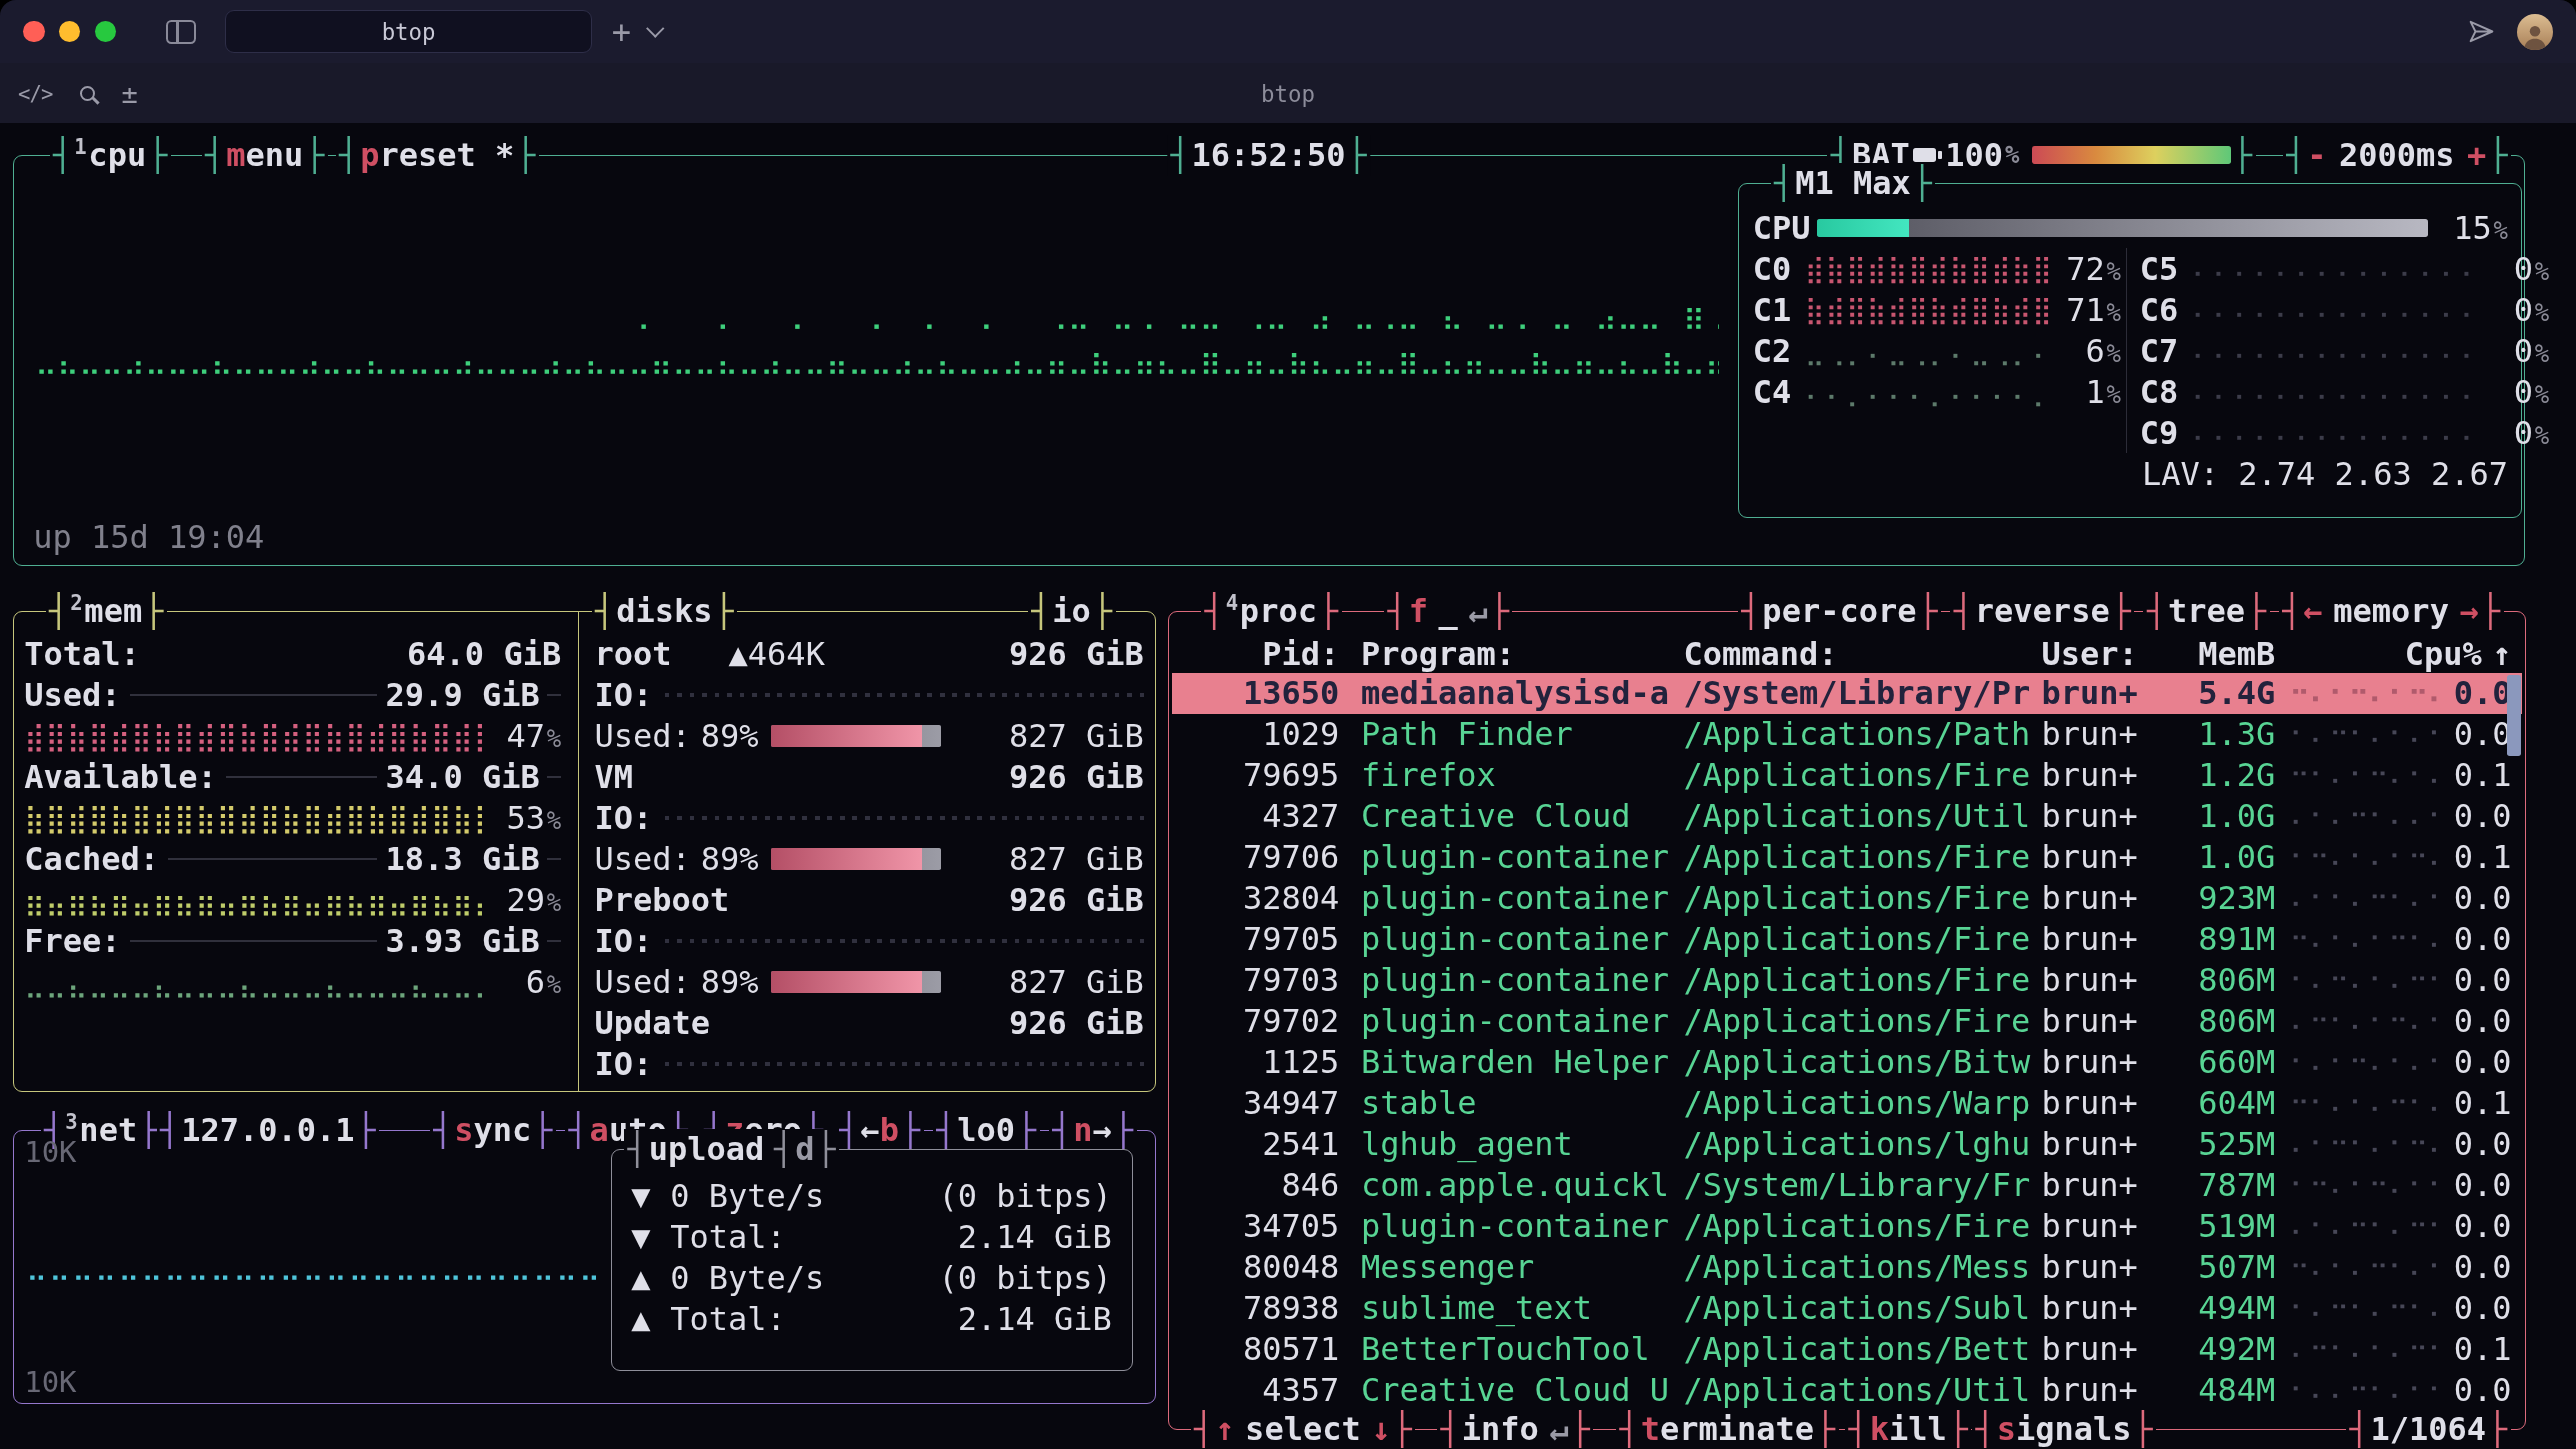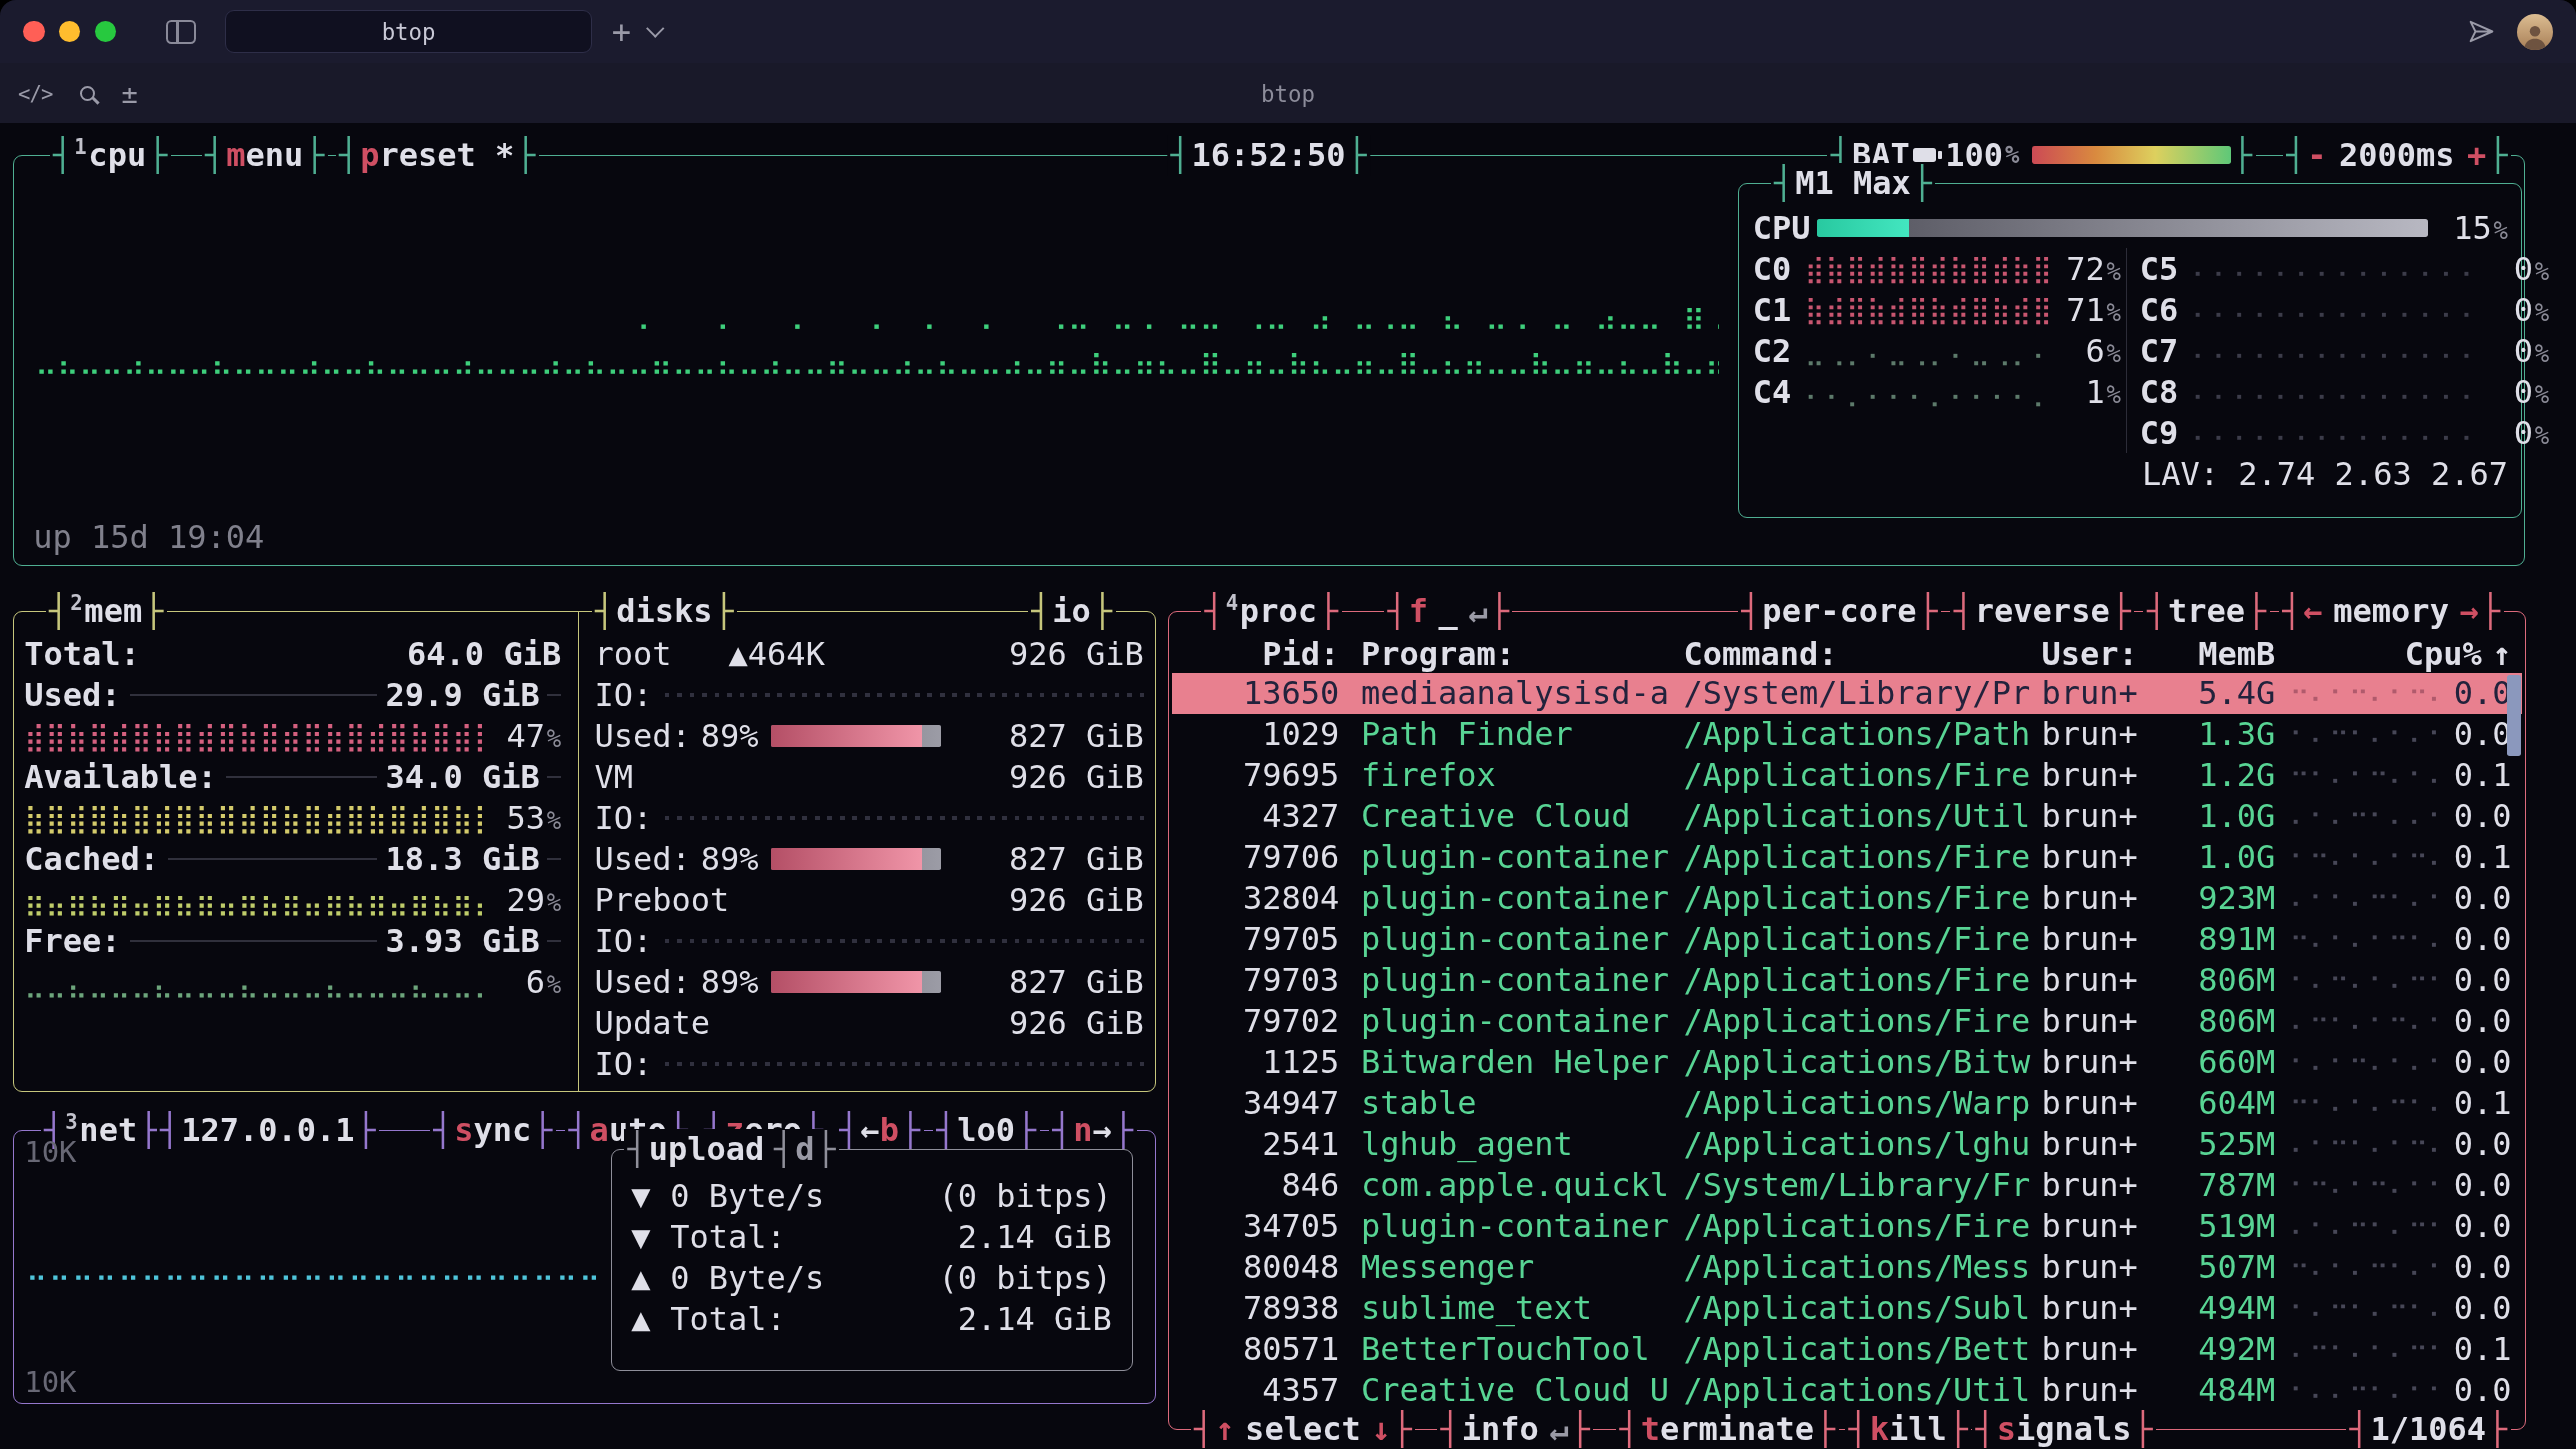--- a/index.html
+++ b/index.html
@@ -73,21 +73,21 @@
   .memdiv{position:absolute;left:564px;top:0;bottom:0;width:1.8px;background:var(--bc)}
   .mem-col{position:absolute;left:10.7px;top:0;width:537px;padding-top:21.5px}
   .mrow{height:41px;display:flex;align-items:center}
   .mlbl,.mval{font-weight:bold}
   .leader{flex:1;height:1.8px;background:#30303c;margin:0 9px}
   .stub{width:14.3px;height:1.8px;background:#30303c;margin-left:7.2px}
   .meterrow .meter{flex:1;overflow:hidden;font-size:28px;letter-spacing:0.9px;white-space:nowrap}
   .mpct{width:77px;text-align:right}
   .disks-col{position:absolute;left:581px;right:10.7px;top:0;padding-top:21.5px}
   .drow{height:41px;display:flex;align-items:center}
-  .dname,.dsize,.dio{font-weight:normal}
+  .dname,.dsize,.dio{font-weight:bold}
   .ddelta{margin-left:57px}
   .dsize{margin-left:auto}
   .dotline{flex:1;height:3.6px;margin-left:12.5px;background:repeating-linear-gradient(90deg,#30303e 0 4.5px,transparent 4.5px 12.5px)}
   .dupct{width:64px;text-align:right;margin-left:3.6px}
   .dbar{width:170px;height:21.5px;margin:0 12.5px;background:linear-gradient(90deg,#66666f,#9c9ca6);position:relative;border-radius:1.8px;overflow:hidden}
   .dbar-fill{position:absolute;left:0;top:0;bottom:0;background:linear-gradient(90deg,#b44f66,#f095a8)}
   .dusize{margin-left:auto}
 
   
   .net-box{left:12.5px;top:1007px;width:1143px;height:274px}
@@ -107,21 +107,21 @@
   .prow{display:flex;align-items:center;height:41px;padding:0 10.7px}
   .pid{width:157px;text-align:right}
   .prog{width:344px;padding-left:21.5px}
   .cmd{width:358px}
   .user{width:134px}
   .mem{width:100px;text-align:right}
   .dots{flex:1;padding-left:14.3px;overflow:hidden;font-size:27px;color:#474757;white-space:nowrap}
   .cpu{width:75px;text-align:right}
   .scr{width:32px;text-align:right}
   .prow .prog,.prow .cmd,.prow .mem{color:#58d494}
-  .prow.selected{background:#e8808f;color:#22223c;font-weight:normal}
+  .prow.selected{background:#e8808f;color:#22223c;font-weight:bold}
   .prow.selected .prog,.prow.selected .cmd,.prow.selected .mem{color:#22223c}
   .prow.selected .dots{color:#b05a6c}
   .thumb{position:absolute;right:3.6px;top:63px;width:14.3px;height:81px;background:#8b98bd;border-radius:2.7px}
 </style>
 </head>
 <body>
 
 <div class="window">
 
   <header class="titlebar">

